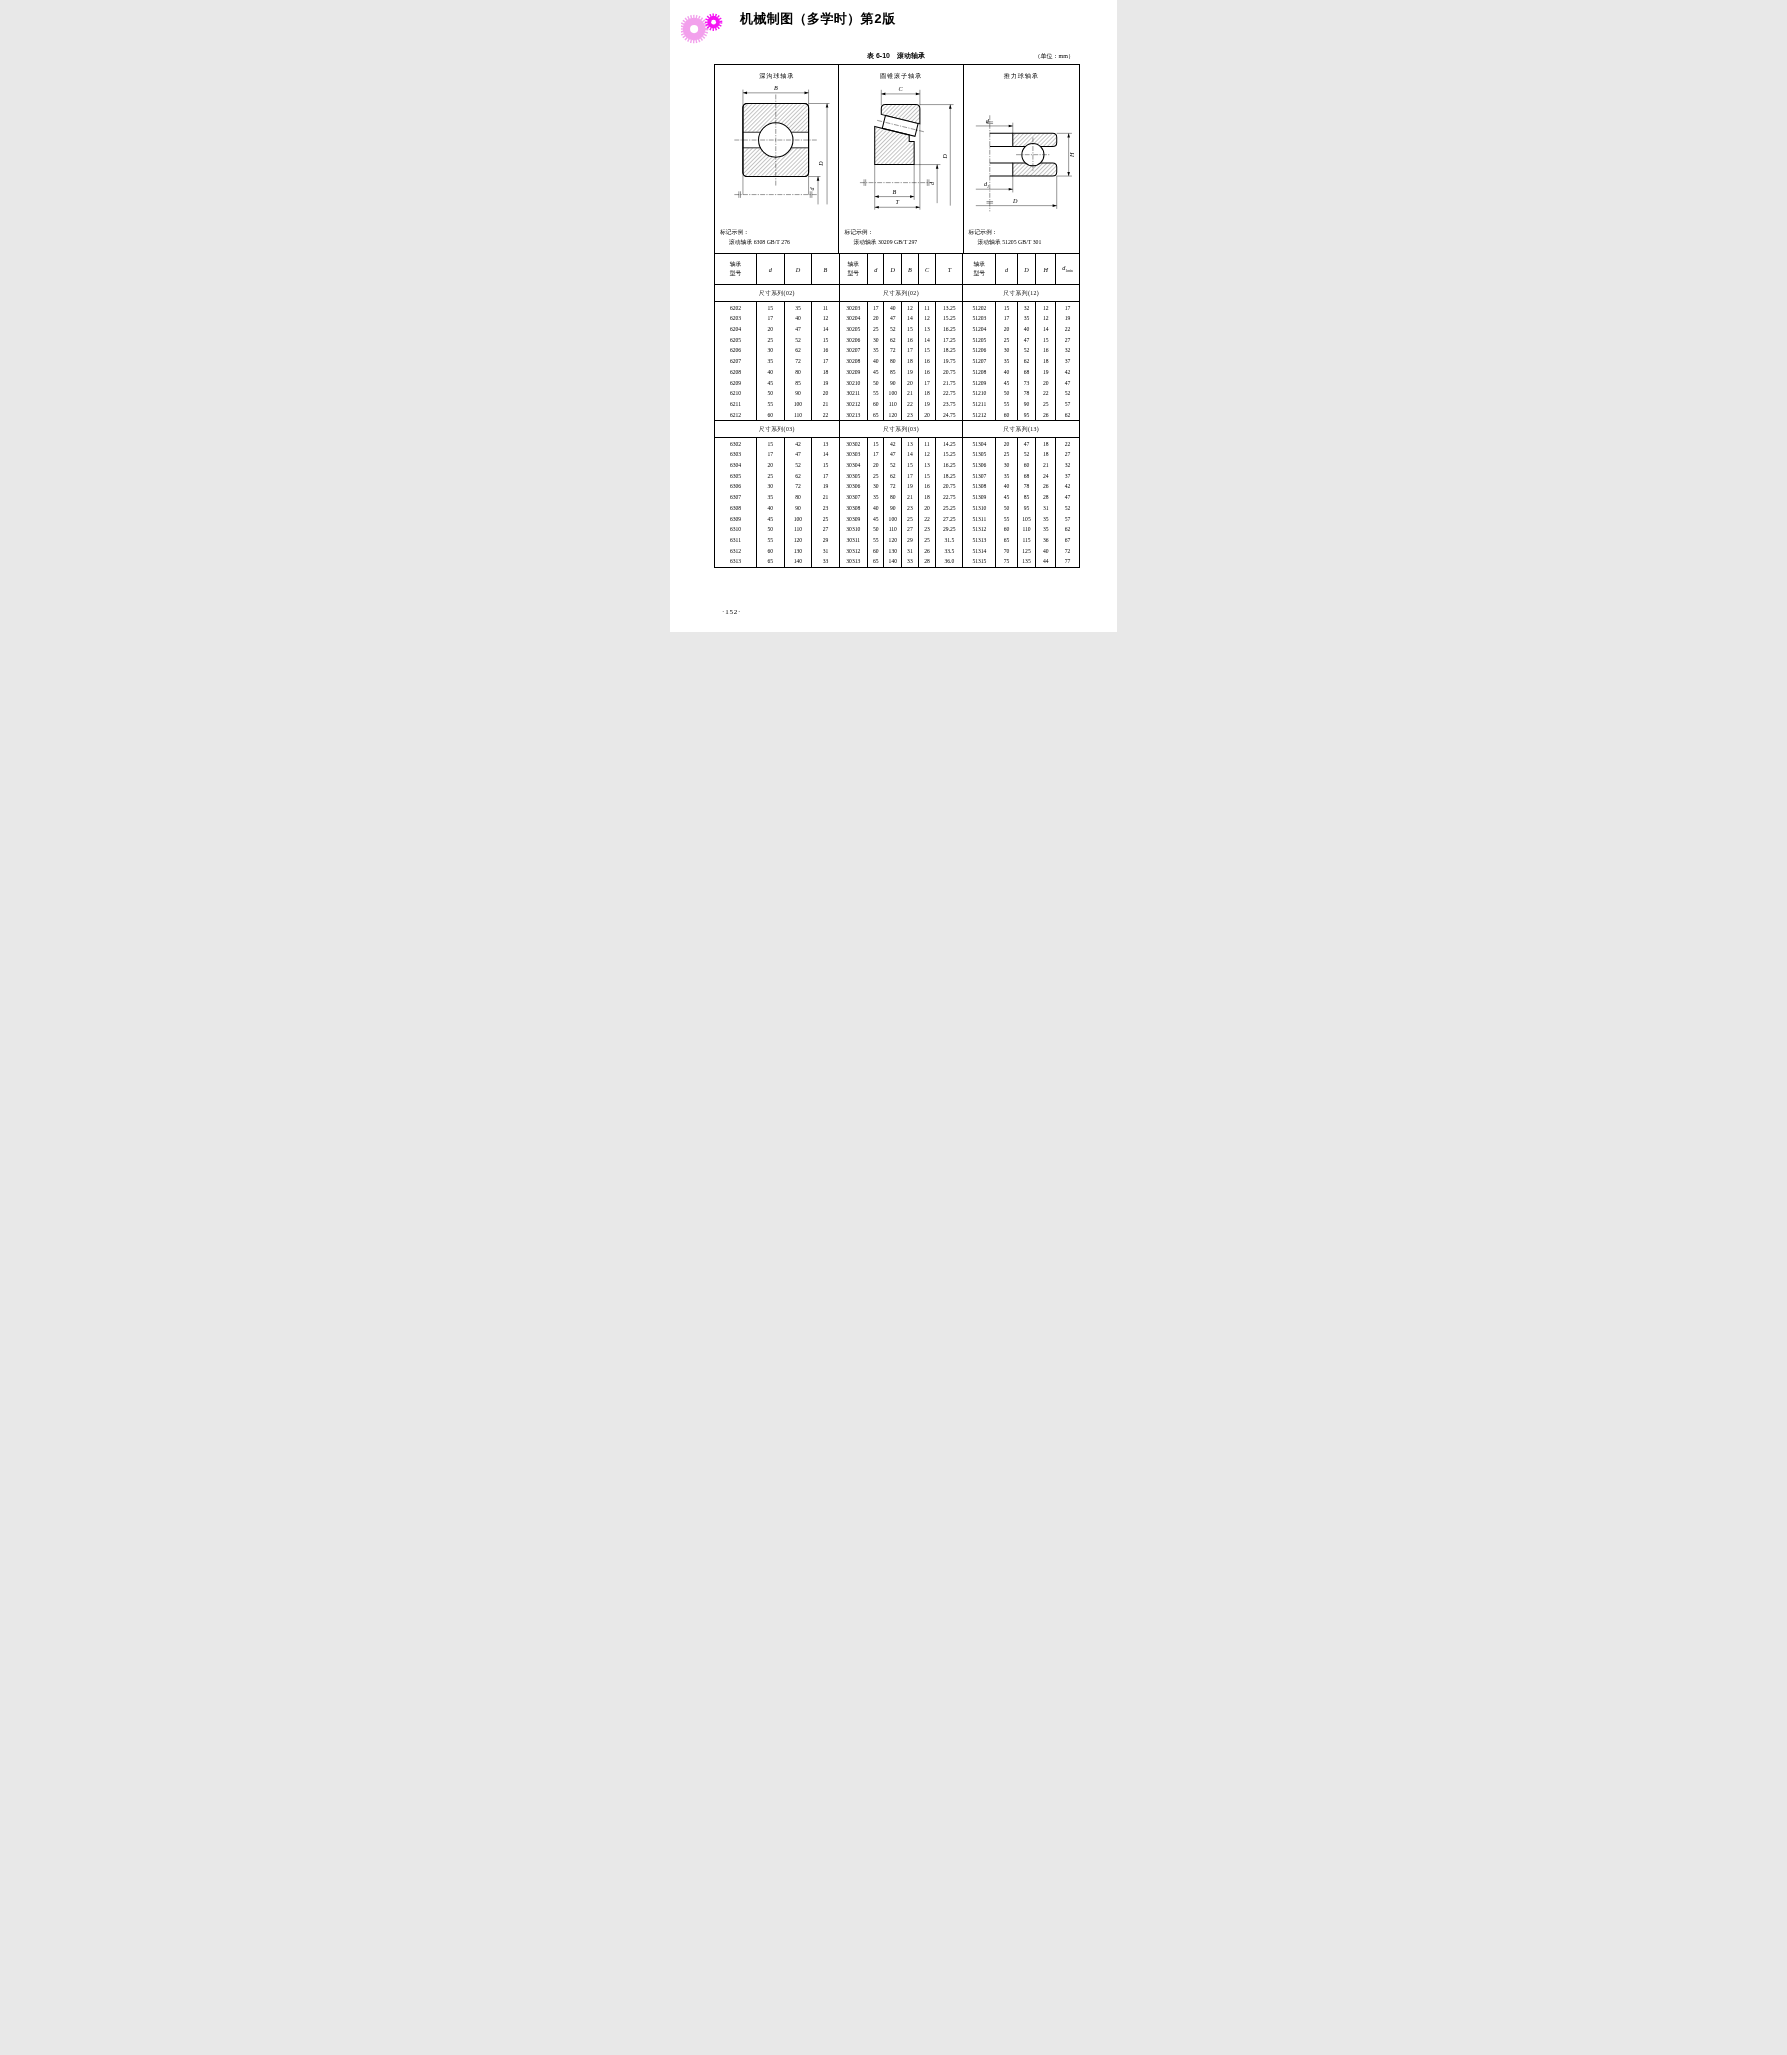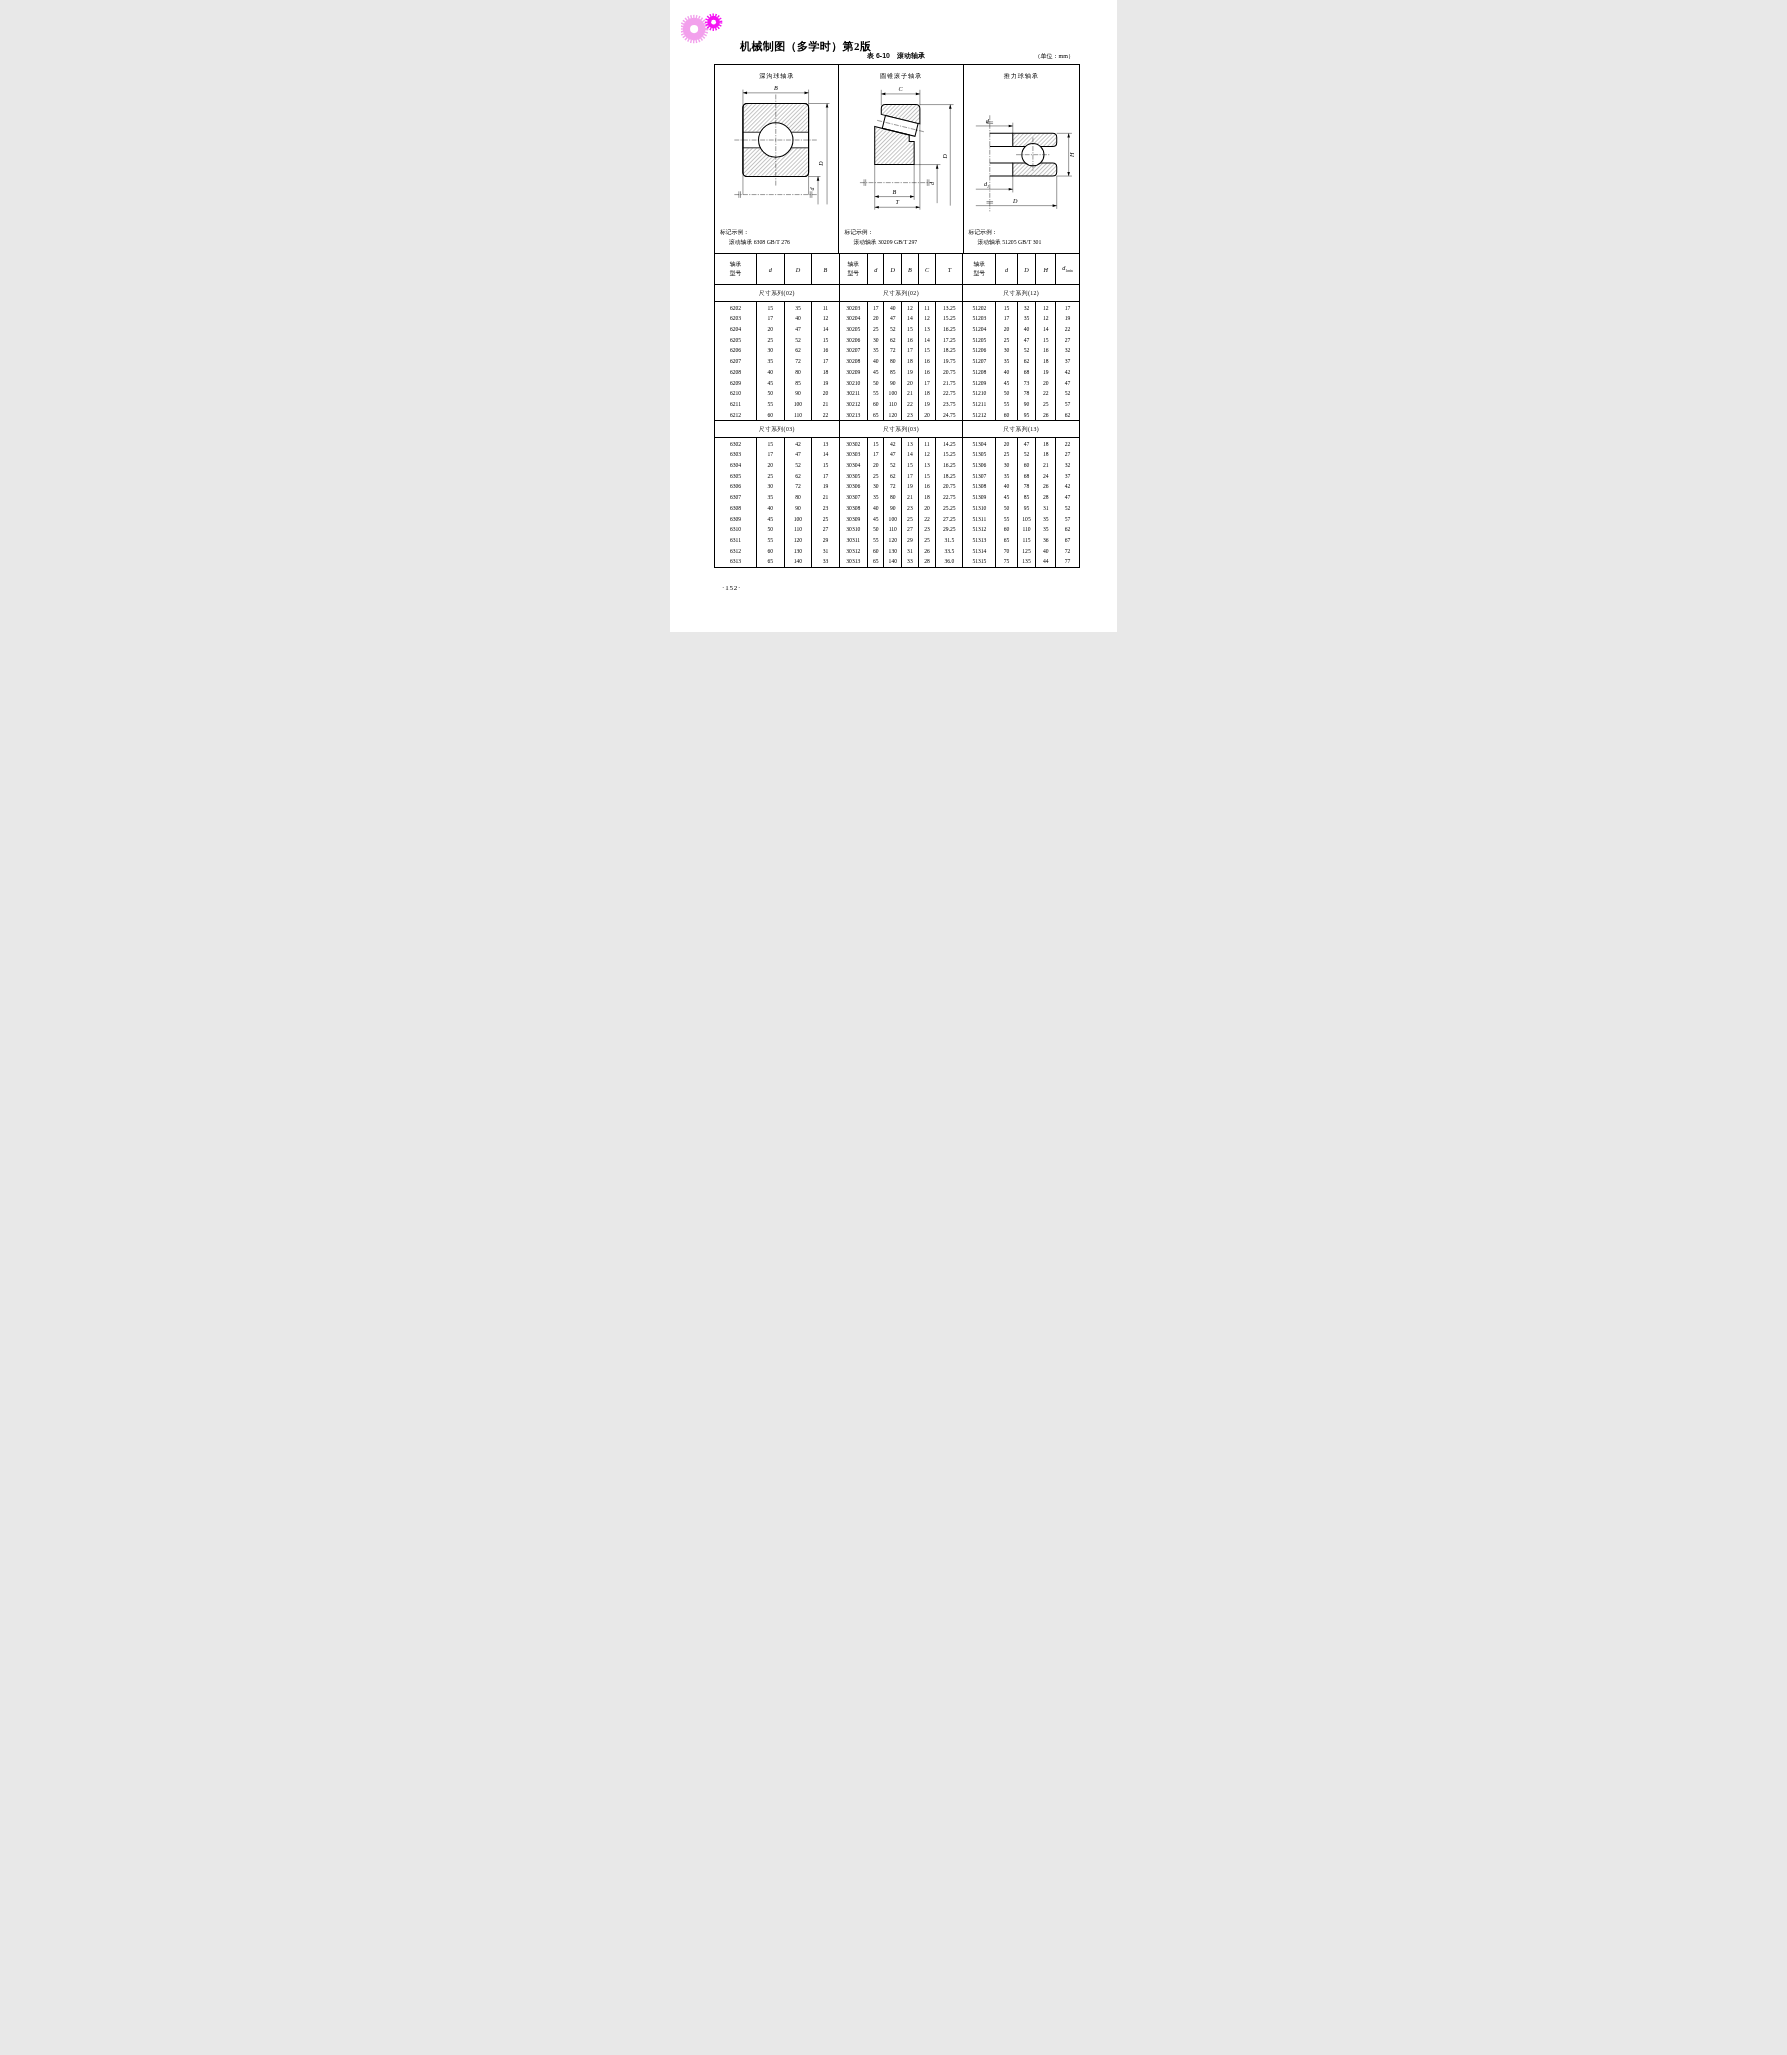--- a/index.html
+++ b/index.html
@@ -1,22 +1,22 @@
 <!DOCTYPE html>
 <html style="font-size:6.6px"><head>
 <meta charset="utf-8">
 <style>
   html,body{margin:0;padding:0;background:#e8e8e8;}
   .page{position:relative;width:447px;height:632px;background:#ffffff;margin:0 auto;
         font-family:"Liberation Serif",serif;color:#000;overflow:hidden;}
   
   .book-header{position:absolute;left:0;top:0;width:100%;height:49px;}
   .gears{position:absolute;left:10.7px;top:12.3px;}
-  .book-title{position:absolute;left:70px;top:39px;font-family:Liberation Serif, serif;
-              font-weight:bold;font-size:11px;letter-spacing:0.4px;}
+  .book-title{position:absolute;left:70px;top:10px;font-family:Liberation Mono, monospace;
+              font-weight:bold;font-size:13px;letter-spacing:0.4px;}
   
   .caption-row{position:absolute;left:44px;top:51px;width:364px;height:11.5px;}
   .tbl-caption{position:absolute;left:0;width:100%;text-align:center;
                font-family:"Liberation Sans",sans-serif;font-weight:bold;font-size:7px;}
   .unit-note{position:absolute;right:4.1px;top:0.8px;font-size:6px;}
   
   .tbl-wrap{position:absolute;left:44px;top:64px;width:364px;
             border-top:1.2px solid #000;border-bottom:1.2px solid #000;
             border-left:0.4px solid #000;border-right:0.4px solid #000;}
   .drawings-row{display:flex;border-bottom:1px solid #000;height:188px;}
@@ -41,21 +41,21 @@
   i.dim{font-family:"Liberation Serif",serif;font-style:italic;font-size:6.2px;}
   sub.dimsub{font-size:3.7px;}
   
   .cl{stroke:#000;stroke-width:1;stroke-dasharray:12 3 3 3;fill:none;}
   .thin{stroke:#000;stroke-width:1;fill:none;}
   .thick{stroke:#000;stroke-width:2.5;}
   .mid{stroke:#000;stroke-width:2;}
   .dimtext{font-family:"Liberation Serif",serif;font-style:italic;font-size:15px;fill:#000;}
   .ah{fill:#000;stroke:none;}
   
-  .page-number{position:absolute;left:52px;top:584px;font-size:7px;letter-spacing:0.8px;}
+  .page-number{position:absolute;left:52px;top:608px;font-size:7px;letter-spacing:0.8px;}
 </style>
 </head>
 <body>
 
 <div class="page">
 
   <div class="book-header">
     <svg class="gears" width="53" height="39" viewBox="0 0 130 96">
       <g>
         <circle cx="32" cy="42" r="31" fill="none" stroke="#f2a0ec" stroke-width="8" stroke-dasharray="3.4 3.4"></circle>

